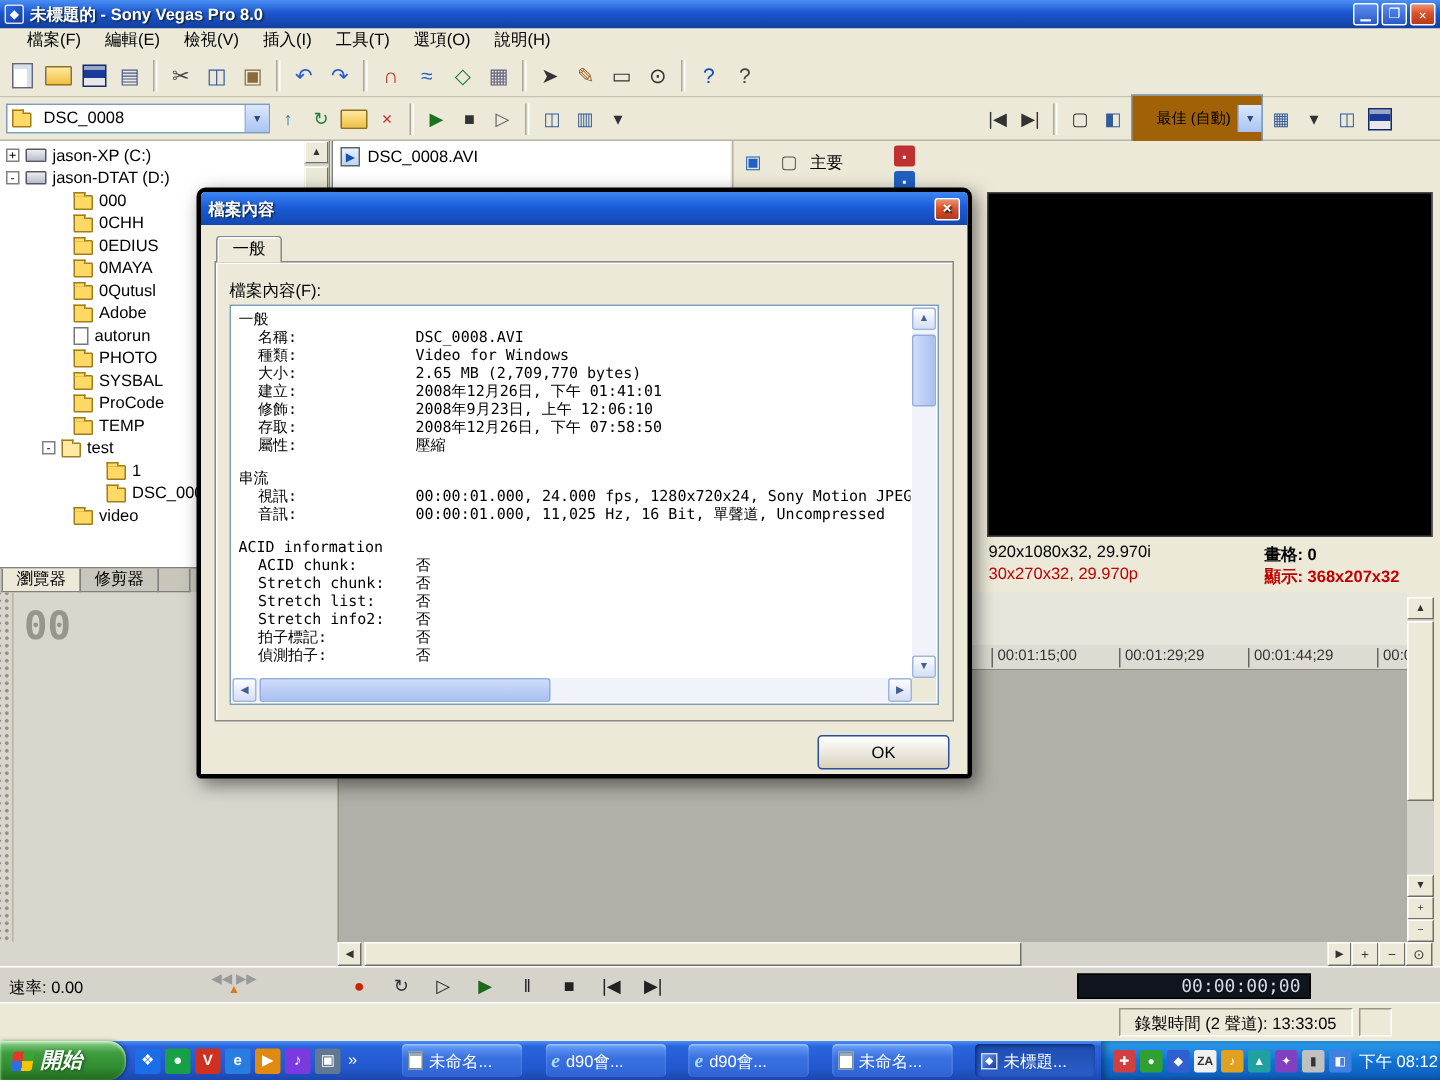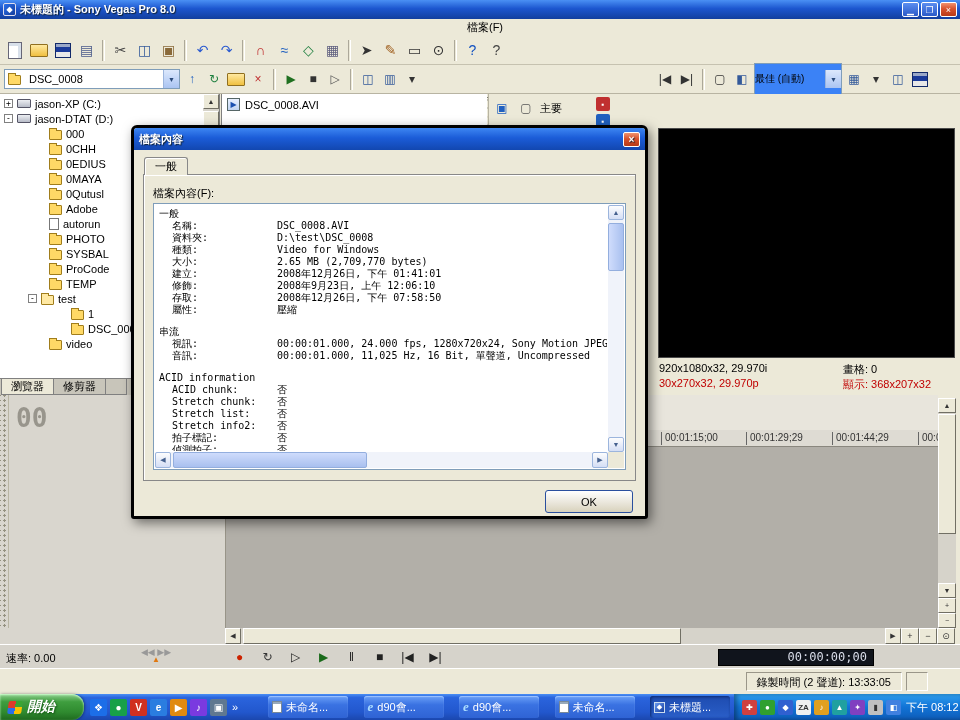--- a/index.html
+++ b/index.html
@@ -12,39 +12,39 @@
     background:linear-gradient(180deg,#4a90f4,#1c56cf 45%,#123f9e); display:flex; align-items:center; padding:0 3px; }
   .app-ico{ width:13px; height:13px; background:linear-gradient(135deg,#2a6fe8,#123c9e); border:1px solid #dde; border-radius:2px;
     color:#fff; font-size:8px; display:flex; align-items:center; justify-content:center; }
   .title-text{ color:#fff; font-weight:bold; margin-left:4px; text-shadow:1px 1px 1px #123; }
   .winbtns{ margin-left:auto; display:flex; gap:2px; }
   .wbtn{ width:17px; height:15px; border-radius:2px; border:1px solid #fff; color:#fff; font-size:9px;
     background:linear-gradient(180deg,#5b8ef0,#2a5ac8); display:flex; align-items:center; justify-content:center; }
   .wbtn.close{ background:linear-gradient(180deg,#f0926f,#d8522c 45%,#b83a18); }
 
   
-  .menubar{ position:absolute; left:0; top:19px; width:960px; height:17px; background:#ece9d8; display:flex; align-items:center; padding-left:10px;flex-direction:column; }
+  .menubar{ position:absolute; left:0; top:19px; width:960px; height:17px; background:#ece9d8; display:flex; align-items:center; padding-left:10px; }
   .menu-item{ padding:0 8px; line-height:17px; }
   .toolbar1{ position:absolute; left:0; top:36px; width:960px; height:29px; background:#ece9d8;
     border-bottom:1px solid #c6c2b0; display:flex; align-items:center; padding:0 3px; gap:1px; }
   .tbi{ width:23px; height:23px; display:flex; align-items:center; justify-content:center; font-size:14px; }
   .tbi.small{ width:20px; height:20px; font-size:12px; }
   .tbi.tsep{ width:3px; height:21px; border-left:1px solid #aca899; border-right:1px solid #fff; margin:0 3px; }
   .ic-page::before{ content:""; width:12px; height:15px; background:#fff; border:1px solid #667; box-shadow:inset -3px 3px 0 #d8e0ea; }
   .ic-folder-big::before{ content:""; width:16px; height:11px; background:linear-gradient(#ffe9a0,#f0c040); border:1px solid #906f1f; border-radius:1px; }
   .ic-disk::before{ content:""; width:14px; height:13px; border:1px solid #122a6a;
     background:linear-gradient(180deg,#9aa8c8 0 3px,#1a3a9a 3px 8px,#e8e8e8 8px 13px); }
   .row2{ position:absolute; left:0; top:65px; width:960px; height:29px; background:#ece9d8;
     border-bottom:1px solid #b8b4a2; display:flex; align-items:center; padding:0 4px; gap:2px; }
   .combo{ width:176px; height:20px; border:1px solid #7f9db9; background:#fff; display:flex; align-items:center; padding-left:3px; gap:4px; }
   .combo-text{ flex:1; white-space:nowrap; overflow:hidden; }
   .cbtn{ width:16px; height:18px; background:linear-gradient(180deg,#dce8fc,#aac4f2); border-left:1px solid #9cb5dd; font-size:7px;
     color:#2a4a7a; display:flex; align-items:center; justify-content:center; }
   .r2right{ margin-left:auto; display:flex; align-items:center; gap:2px; padding-right:26px; }
-  .qcombo{ height:32px; width:88px; border:1px solid #7f9db9; background:#3b82f6; display:flex; align-items:center; padding-left:0; }
+  .qcombo{ height:32px; width:88px; border:1px solid #7f9db9; background:#a16207; display:flex; align-items:center; padding-left:16px; }
   .qval{ flex:1; white-space:nowrap; overflow:hidden; font-size:10px; }
 
   
   .treepanel{ position:absolute; left:0; top:94px; width:220px; height:284px; background:#fff; border-right:1px solid #808080; overflow:hidden; }
   .tree{ position:absolute; left:0; top:2px; right:16px; bottom:0; overflow:hidden; }
   .tree-row{ display:flex; align-items:center; height:15px; white-space:nowrap; }
   .exp{ width:9px; height:9px; border:1px solid #808080; background:#fff; font:8px/8px "DejaVu Sans Mono",monospace;
     text-align:center; margin-right:4px; flex:none; }
   .exp:empty{ visibility:hidden; }
   .ticon{ margin-right:4px; flex:none; }
@@ -70,21 +70,21 @@
   .file-row{ display:flex; align-items:center; gap:5px; padding:4px 5px; }
   .ic-media{ width:13px; height:13px; background:linear-gradient(#e8f0ff,#c0d4f0); border:1px solid #566; color:#1a50b0;
     font-size:8px; display:flex; align-items:center; justify-content:center; }
   .midstrip{ position:absolute; left:488px; top:94px; width:169px; height:301px; background:#ece9d8; border-left:1px solid #b8b4a2; }
   .mainrow{ display:flex; align-items:center; gap:4px; padding:4px 3px; }
   .dockcol{ position:absolute; left:107px; top:3px; display:flex; flex-direction:column; gap:3px; }
   .dock-ic{ width:14px; height:14px; border-radius:2px; color:#fff; font-size:8px; display:flex; align-items:center; justify-content:center; }
   .previewpane{ position:absolute; left:657px; top:94px; width:303px; height:301px; background:#ece9d8; }
   .pblack{ position:absolute; left:1px; top:34px; width:297px; height:230px; background:#000; border:1px solid #4a4a4a; }
   .pstat{ position:absolute; left:2px; width:300px; white-space:nowrap; font-size:11px; }
-  .pstat .rcol{ position:absolute; left:184px; }
+  .pstat .rcol{ position:absolute; left:184px;font-weight:bold; }
   .red{ color:#c00000; }
 
   
   .tlleft{ position:absolute; left:0; top:395px; width:225px; height:233px; background:#d9d6ce; }
   .grip{ position:absolute; left:0; top:0; width:9px; height:100%; border-right:1px solid #b8b4a2;
     background-image:radial-gradient(circle,#93907f 1px,transparent 1.3px); background-size:5px 5px; background-position:2px 3px; }
   .bigtc{ position:absolute; left:16px; top:8px; font:bold 26px "DejaVu Sans Mono",monospace; color:#98958c; }
   .tlabove{ position:absolute; left:225px; top:395px; width:713px; height:35px; background:#e8e5dc; border-left:1px solid #989488; }
   .ruler{ position:absolute; left:225px; top:430px; width:713px; height:17px; background:#dedbd3; border-bottom:1px solid #8a877e;
     border-left:1px solid #989488; overflow:hidden; }
@@ -573,24 +573,20 @@
         <div class="dlgtext">
 
             <div class="sec">
               <div class="sec-h">一般</div>
 
                 <div class="prow">
                   <span class="plabel">名稱:</span>
                   <span class="pvalue">DSC_0008.AVI</span>
                 </div>
 
-                <div class="prow">
-                  <span class="plabel">資料夾:</span>
-                  <span class="pvalue">D:\test\DSC_0008</span>
-                </div>
 
                 <div class="prow">
                   <span class="plabel">種類:</span>
                   <span class="pvalue">Video for Windows</span>
                 </div>
 
                 <div class="prow">
                   <span class="plabel">大小:</span>
                   <span class="pvalue">2.65 MB (2,709,770 bytes)</span>
                 </div>

